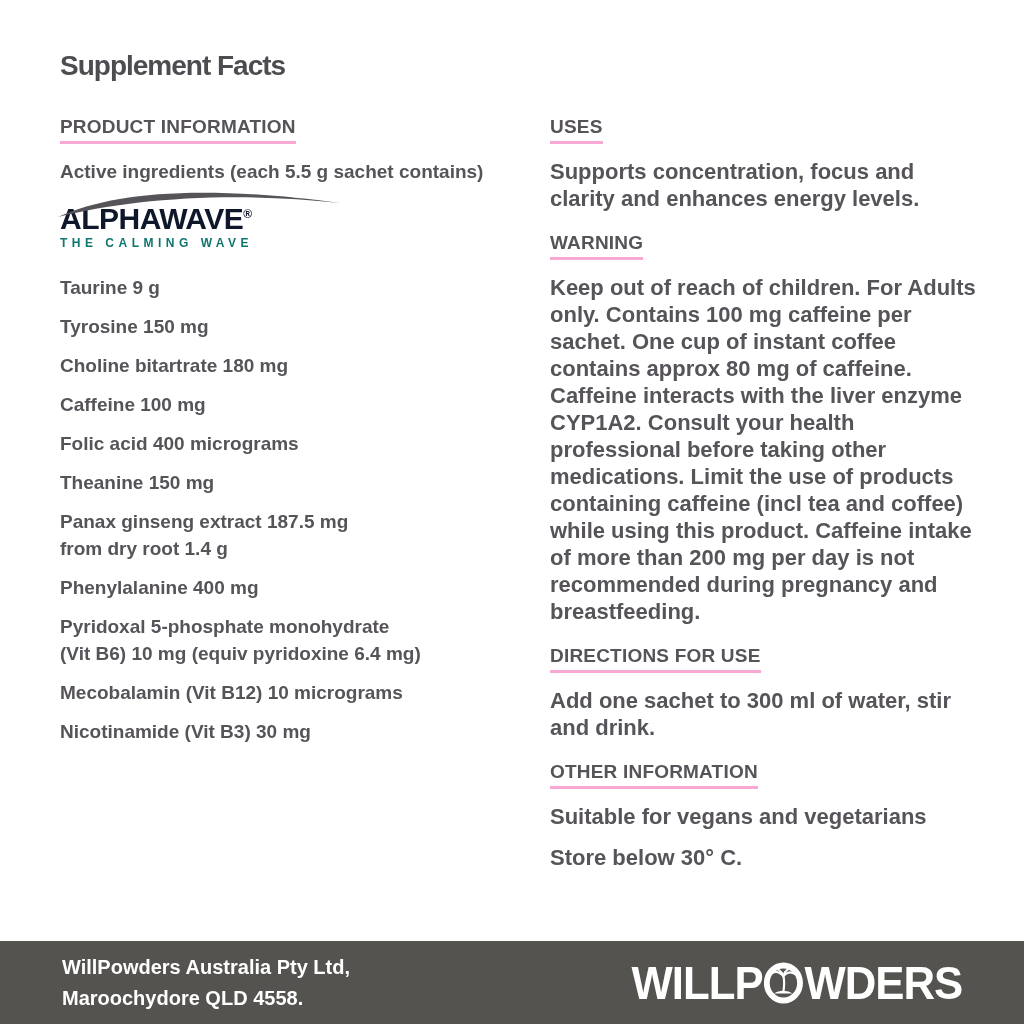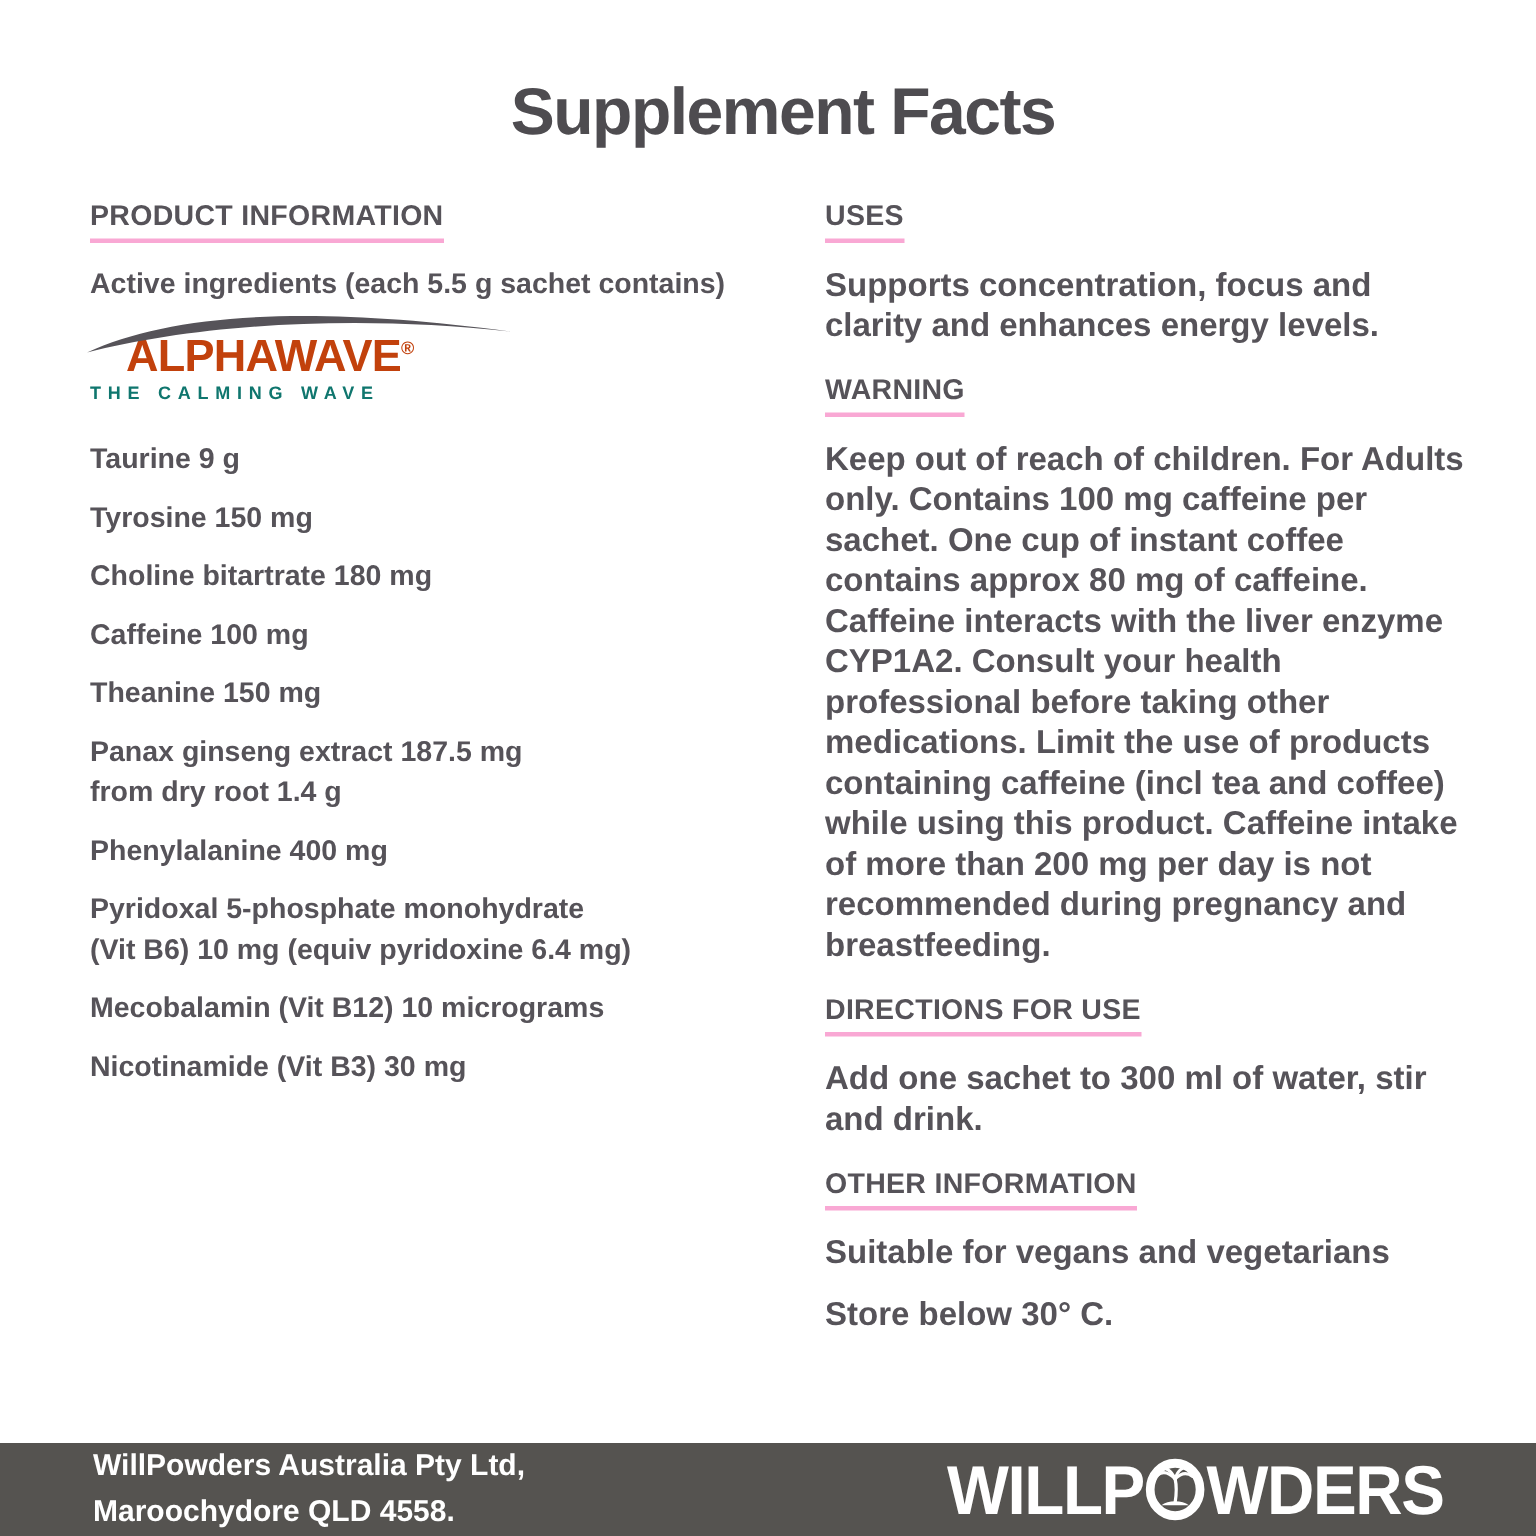--- a/index.html
+++ b/index.html
@@ -5,46 +5,46 @@
   html,body{margin:0;padding:0;}
   body{
     width:1024px;height:1024px;position:relative;overflow:hidden;
     background:#ffffff;
     font-family:"Liberation Sans","DejaVu Sans",sans-serif;
     color:#565359;
   }
   .page{position:absolute;left:60px;top:50px;right:40px;}
   .page-title{
     margin:0 0 34px 0;
-    font-size:44px;font-weight:800;letter-spacing:-1px;color:#4e4c50;text-align:center;
+    font-size:28px;font-weight:800;letter-spacing:-1px;color:#4e4c50;
   }
   .columns{display:flex;gap:50px;}
   .col-left{width:440px;flex:0 0 440px;}
   .col-right{width:434px;flex:0 0 434px;}
   .sec-header{
     display:inline-block;
     margin:0 0 14px 0;
     font-size:19px;font-weight:800;letter-spacing:.2px;
     border-bottom:3px solid #f9a8d4;
     padding-bottom:3px;
     text-transform:uppercase;
   }
   .bold-text{margin:0 0 10px 0;font-size:19px;font-weight:700;line-height:27px;}
   .ingredient{margin:0 0 12px 0;font-size:19px;font-weight:700;line-height:27px;white-space:pre-line;}
   .section{margin-bottom:20px;}
   .section p{margin:0 0 14px 0;font-size:22px;font-weight:700;line-height:27px;}
   
   .alphawave-logo{position:relative;margin:14px 0 24px 0;width:280px;}
   .aw-swoosh{position:absolute;top:-12px;left:-4px;width:286px;height:34px;}
-  .aw-name{font-size:30px;font-weight:800;letter-spacing:-0.5px;color:#c2410c;line-height:30px;margin-left:24px;}
+  .aw-name{font-size:30px;font-weight:800;letter-spacing:-0.5px;color:#0f172a;line-height:30px;}
   .aw-reg{font-size:12px;vertical-align:super;font-weight:700;}
   .aw-tagline{font-size:12px;font-weight:700;letter-spacing:4.5px;margin-top:2px;color:#0f766e;}
   
   .footer{
-    position:absolute;left:0;right:0;bottom:0;height:62px;
+    position:absolute;left:0;right:0;bottom:0;height:83px;
     display:flex;align-items:center;justify-content:space-between;
     padding:0 62px 0 62px;box-sizing:border-box;
   }
   .footer-address p{margin:0;font-size:20px;font-weight:700;line-height:31px;color:#ffffff;}
   .brand{
     display:flex;align-items:center;
     font-size:46px;font-weight:800;letter-spacing:-1px;color:#ffffff;
     transform:scaleX(.95);transform-origin:right center;
   }
   .brand .o-icon{width:42px;height:42px;margin:0 1px;display:block;}
@@ -69,20 +69,21 @@
           <span>ALPHAWAVE</span><span class="aw-reg">®</span>
         </div>
         <div class="aw-tagline">THE CALMING WAVE</div>
       </div>
 
       <div class="ingredients">
         <p class="ingredient">Taurine 9 g</p>
         <p class="ingredient">Tyrosine 150 mg</p>
         <p class="ingredient">Choline bitartrate 180 mg</p>
         <p class="ingredient">Caffeine 100 mg</p>
+        <p class="ingredient">Folic acid 400 micrograms</p>
         <p class="ingredient">Theanine 150 mg</p>
         <p class="ingredient">Panax ginseng extract 187.5 mg
 from dry root 1.4 g</p>
         <p class="ingredient">Phenylalanine 400 mg</p>
         <p class="ingredient">Pyridoxal 5-phosphate monohydrate
 (Vit B6) 10 mg (equiv pyridoxine 6.4 mg)</p>
         <p class="ingredient">Mecobalamin (Vit B12) 10 micrograms</p>
         <p class="ingredient">Nicotinamide (Vit B3) 30 mg</p>
       </div>
     </div>

